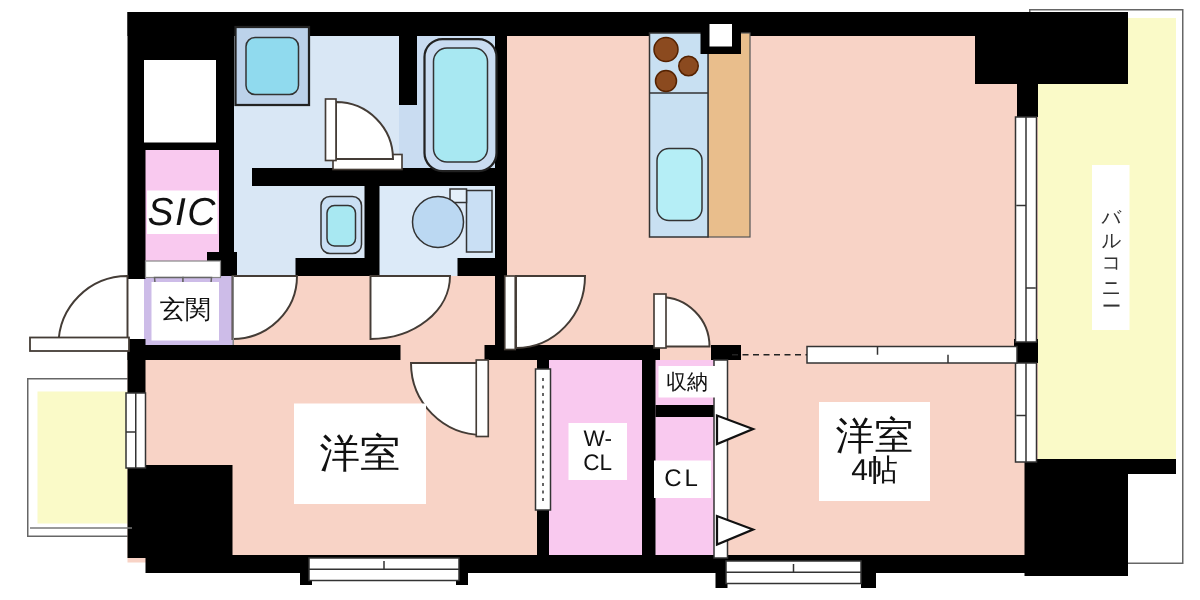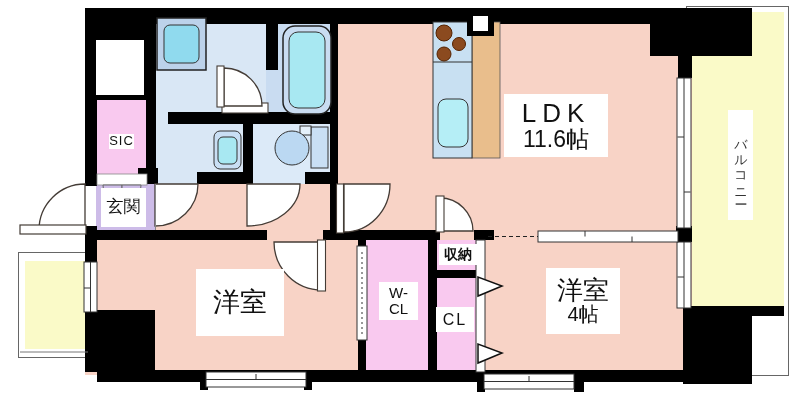--- a/index.html
+++ b/index.html
@@ -194,44 +194,40 @@
 
     <g>
       <rect x="97" y="174" width="50" height="11" fill="#fff" stroke="#888" stroke-width="0.8"></rect>
       <path d="M122,185 L122,204 A19,19 0 0 1 103,185 Z" fill="#CDBCE8" stroke="#666"></path>
       <path d="M122,185 L122,204 A19,19 0 0 0 141,185 Z" fill="#CDBCE8" stroke="#666"></path>
       <line x1="155.5" y1="184" x2="155.5" y2="230" stroke="#888"></line>
     </g>
     <line x1="20" y1="352" x2="88" y2="352" stroke="#777"></line>
   </svg>
 
-  <div class="label" style="left:504px;top:94px;width:104px;height:63px;">
-    <span style="font-size:26px;letter-spacing:6px;">LDK</span>
-    <span style="font-size:23px;">11.6帖</span>
-  </div>
   <div class="label" style="left:196px;top:269px;width:88px;height:67px;">
     <span style="font-size:27px;">洋室</span>
   </div>
   <div class="label" style="left:546px;top:268px;width:74px;height:66px;">
     <span style="font-size:26px;">洋室</span>
     <span style="font-size:20px;">4帖</span>
   </div>
   <div class="label" style="left:101px;top:188px;width:45px;height:39px;">
     <span style="font-size:17px;">玄関</span>
   </div>
   <div class="label" style="left:99px;top:128px;width:45px;height:27px;background:transparent;">
-    <span style="font-size:13px;letter-spacing:1px;background:#fff;">SIC</span>
+    <span style="font-size:26px;letter-spacing:1px;background:#fff;font-style:italic;">SIC</span>
   </div>
   <div class="label" style="left:379px;top:282px;width:39px;height:38px;">
     <span style="font-size:15px;">W-</span>
     <span style="font-size:15px;">CL</span>
   </div>
   <div class="label" style="left:436px;top:307px;width:38px;height:25px;">
     <span style="font-size:16px;letter-spacing:2px;">CL</span>
   </div>
   <div class="label" style="left:439px;top:244px;width:38px;height:21px;">
-    <span style="font-size:14px;font-weight:bold;">収納</span>
+    <span style="font-size:14px;">収納</span>
   </div>
   <div class="label" style="left:728px;top:110px;width:25px;height:110px;">
     <span class="vert" style="font-size:13px;">バルコニー</span>
   </div>
 
 </div>
 
 </body></html>

